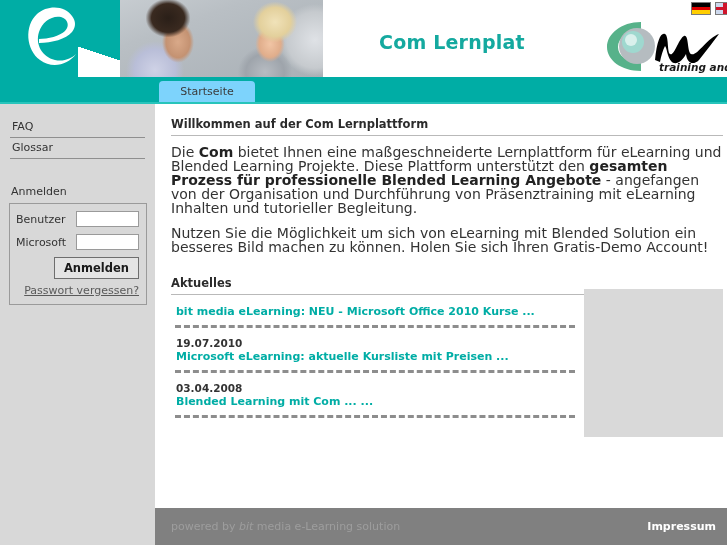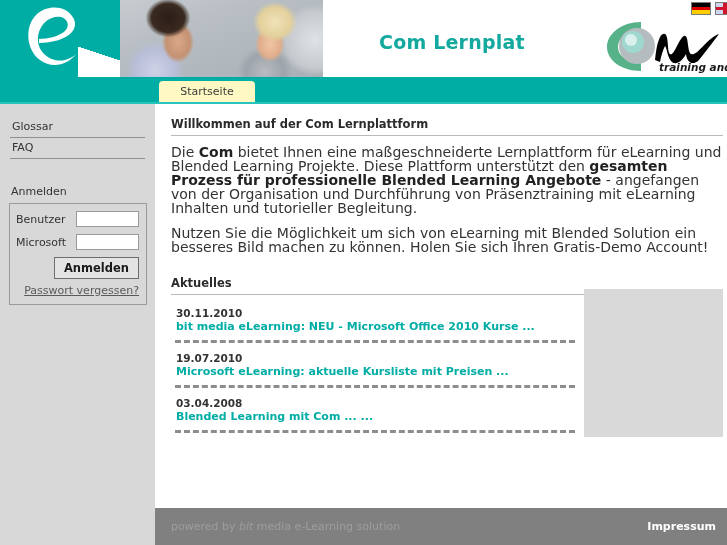--- a/index.html
+++ b/index.html
@@ -149,21 +149,21 @@
     left: 0; bottom: 0;
     width: 727px;
     height: 2px;
     background: #27c4bb;
   }
   .tab {
     position: absolute;
     left: 159px; top: 4px;
     width: 96px;
     height: 33px;
-    background: #fef9c3;
+    background: #7dd3fc;
     border-top-left-radius: 4px;
     border-top-right-radius: 4px;
     box-sizing: border-box;
     text-align: center;
     font-size: 11px;
     color: #3b3b3b;
     padding-top: 4px;
     border-bottom: 2px solid #00ada5;
   }
 
@@ -390,22 +390,22 @@
   </div>
 
   <div class="navbar">
     <div class="tab">Startseite</div>
     <div class="navbar-line"></div>
   </div>
 
   <div class="sidebar">
 
     <div class="sidebar-links">
+      <a class="side-link">FAQ</a>
       <a class="side-link">Glossar</a>
-      <a class="side-link">FAQ</a>
     </div>
 
     <div class="login-heading">Anmelden</div>
 
     <div class="login-box">
       <div class="form-row">
         <span class="form-label">Benutzer</span>
         <input class="form-input" type="text" placeholder="" style="">
       </div>
       <div class="form-row">
@@ -429,21 +429,20 @@
       <p><span>Die </span><b>Com</b><span> bietet Ihnen eine maßgeschneiderte Lernplattform für eLearning und Blended Learning Projekte. Diese Plattform unterstützt den </span><b>gesamten Prozess für professionelle Blended Learning Angebote</b><span> - angefangen von der Organisation und Durchführung von Präsenztraining mit eLearning Inhalten und tutorieller Begleitung.</span></p>
       <p>Nutzen Sie die Möglichkeit um sich von eLearning mit Blended Solution ein besseres Bild machen zu können. Holen Sie sich Ihren Gratis-Demo Account!</p>
     </div>
 
     <div class="news-wrap">
       <div class="news-title">Aktuelles</div>
       <div class="news-placeholder"></div>
       <div class="news-list">
 
         <div class="news-item">
-          <div class="news-date">30.11.2010</div>
           <a class="news-headline">bit media eLearning: NEU - Microsoft Office 2010 Kurse ...</a>
         </div>
         <div class="news-sep"></div>
 
         <div class="news-item">
           <div class="news-date">19.07.2010</div>
           <a class="news-headline">Microsoft eLearning: aktuelle Kursliste mit Preisen ...</a>
         </div>
         <div class="news-sep"></div>
 

